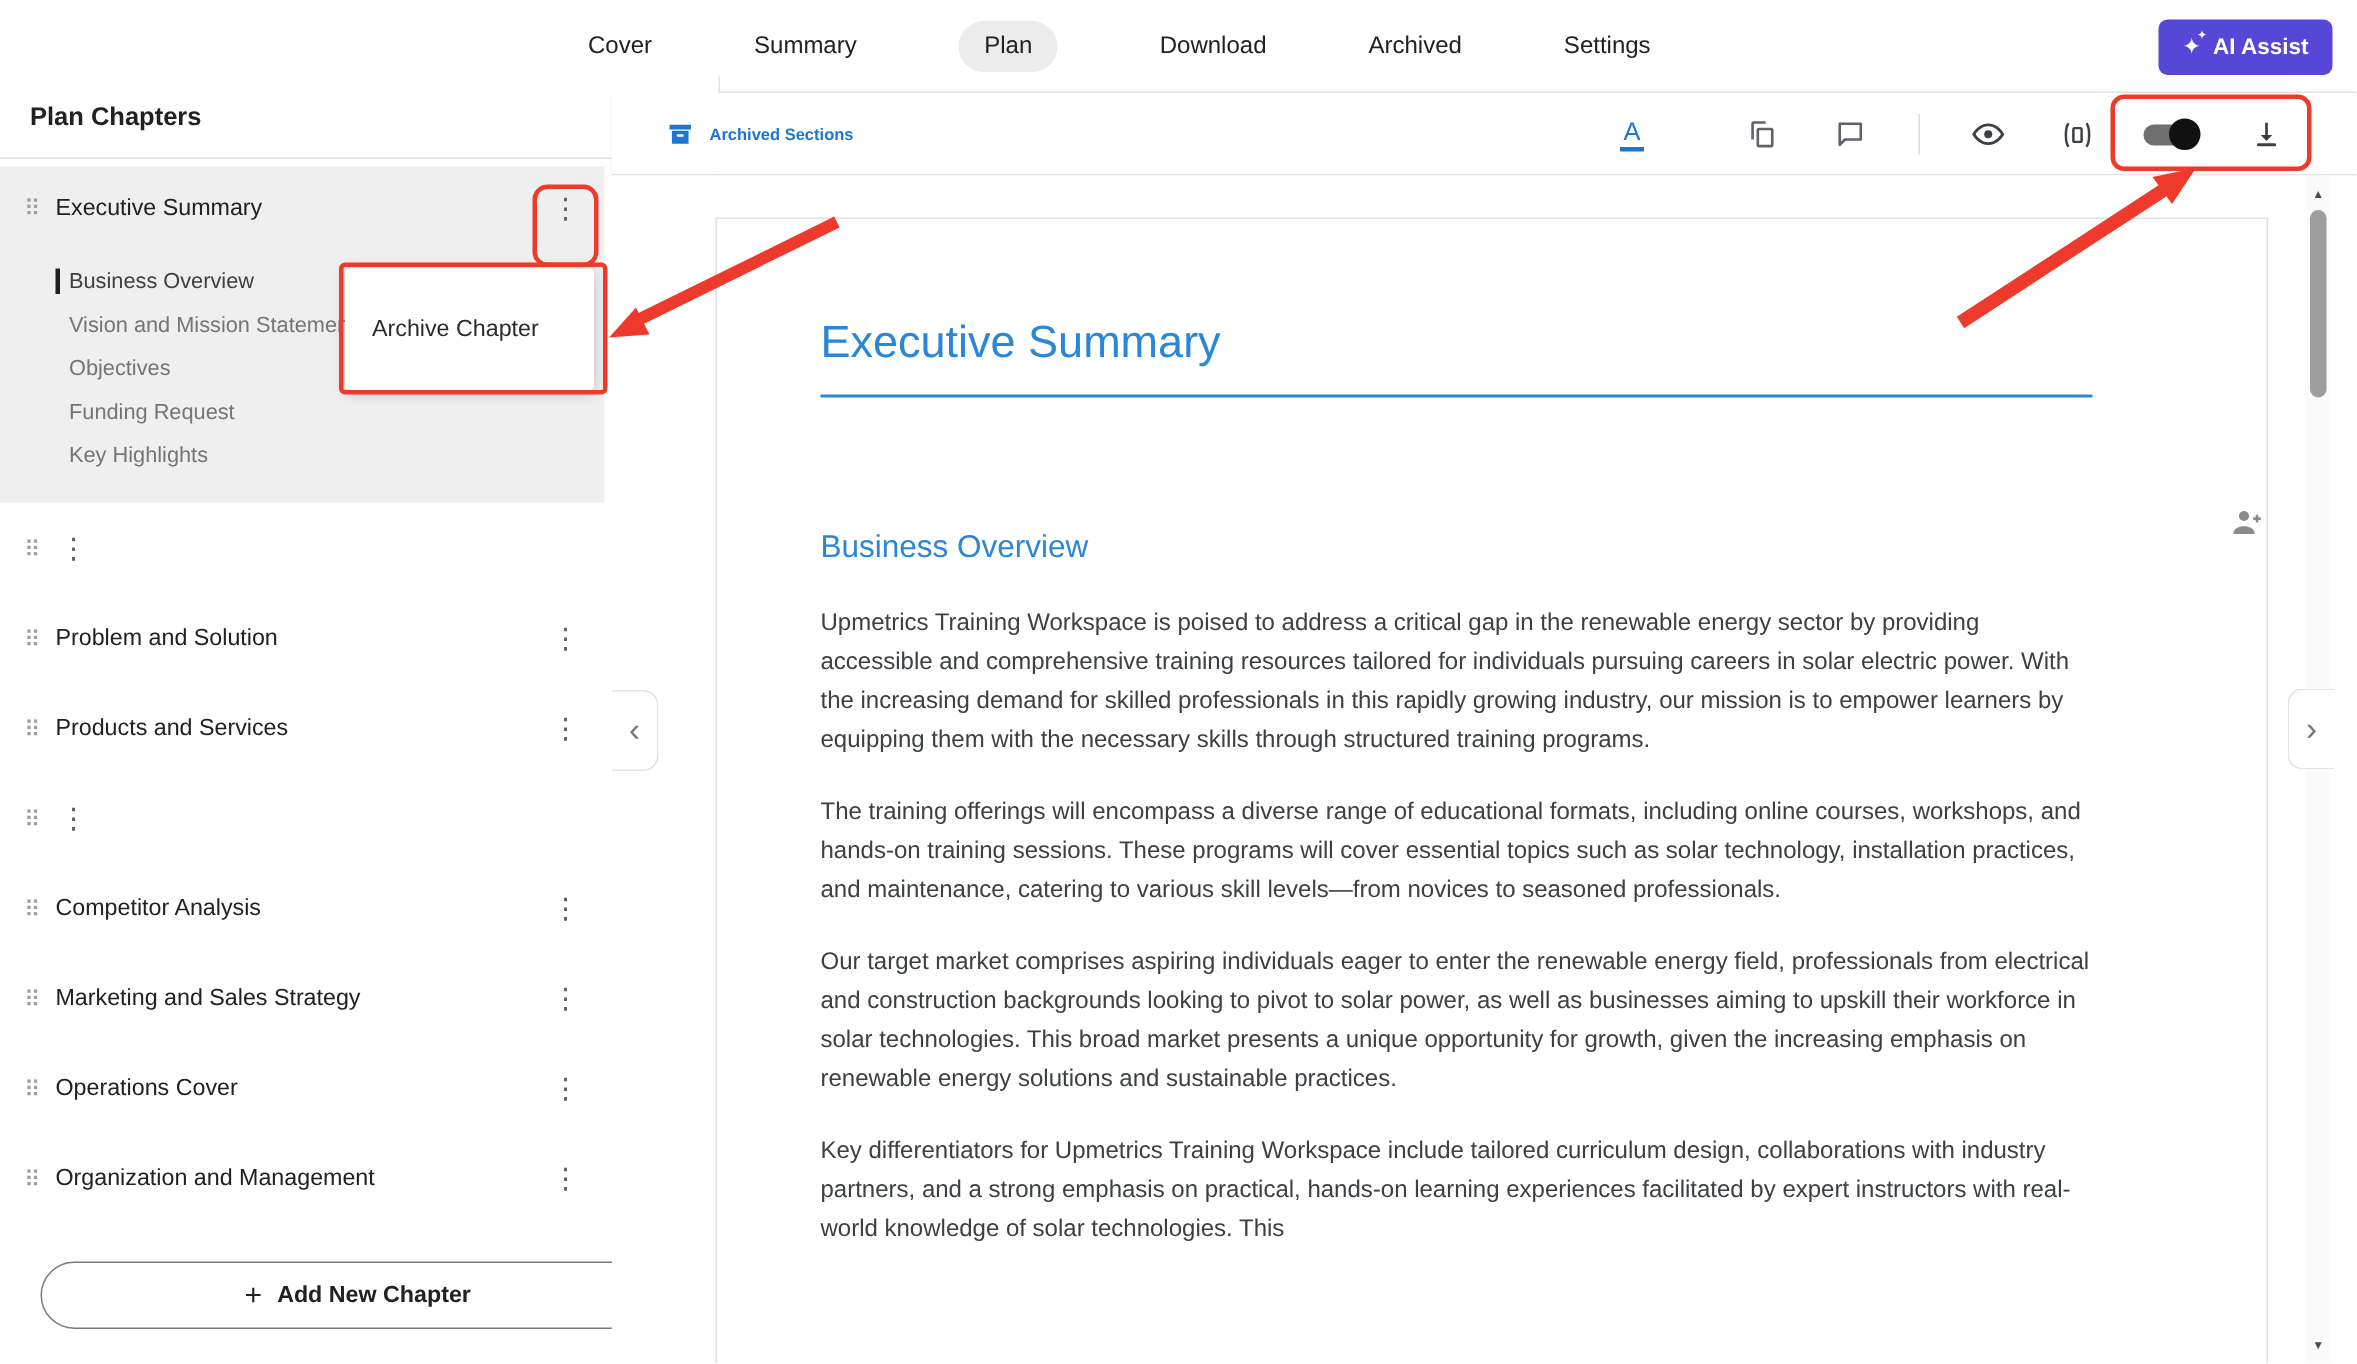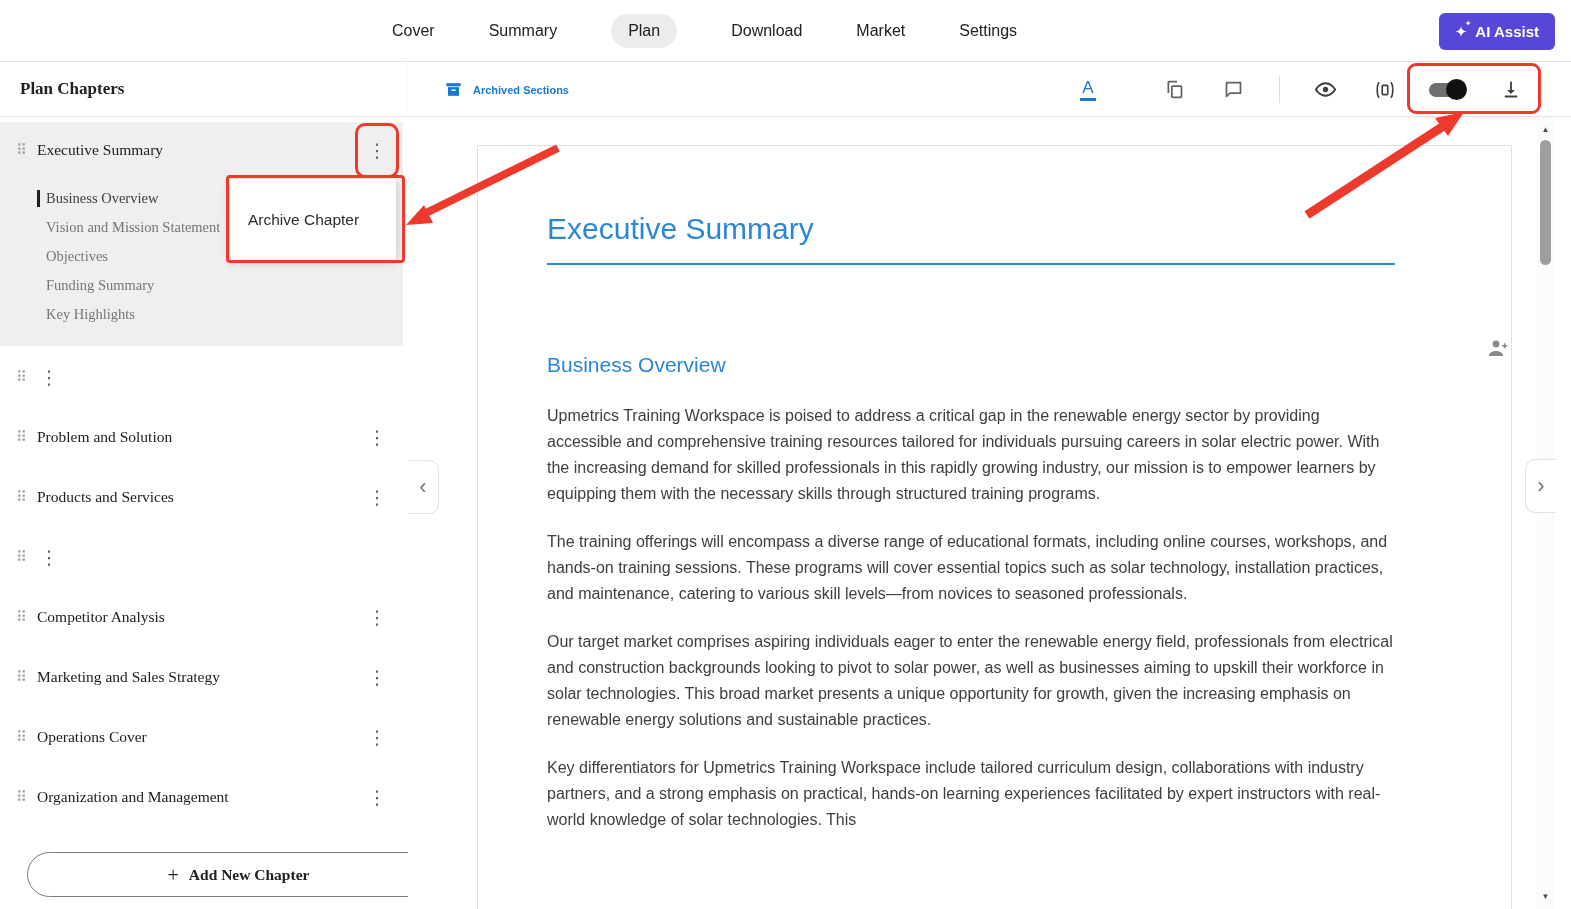--- a/index.html
+++ b/index.html
@@ -10,29 +10,29 @@
     --border:#e2e2e2;
     --icon-gray:#5f6368;
     --text-dark:#212121;
   }
   *{margin:0;padding:0;box-sizing:border-box;}
   body{font-family:"Liberation Sans","DejaVu Sans",sans-serif;background:#fff;}
   #app{position:relative;width:1571px;height:909px;overflow:hidden;background:#fff;}
 
   
   .topnav{position:absolute;left:0;top:0;width:1571px;height:62px;background:#fff;border-bottom:1px solid var(--border);}
-  .tabs{position:absolute;left:392px;top:0;height:62px;display:flex;align-items:center;gap:54px;}
+  .tabs{position:absolute;left:392px;top:0;height:62px;display:flex;align-items:center;gap:68px;}
   .tab{font-size:16px;color:#202124;cursor:pointer;white-space:nowrap;}
   .tab-active{background:#ececec;border-radius:18px;padding:8px 17px;}
   .ai-btn{position:absolute;right:16px;top:13px;height:37px;display:flex;align-items:center;gap:8px;background:var(--purple);color:#fff;border:none;border-radius:6px;padding:0 16px;font-size:15px;font-weight:700;font-family:inherit;cursor:pointer;}
   .sparkle{position:relative;font-size:15px;line-height:1;}
   .sparkle .s2{position:absolute;font-size:8px;right:-4px;top:-4px;}
 
   
-  .sidebar{position:absolute;left:0;top:62px;width:480px;height:847px;background:#fff;border-right:1px solid var(--border);font-family:Liberation Serif, serif;}
+  .sidebar{position:absolute;left:0;top:51px;width:480px;height:847px;background:#fff;border-right:1px solid var(--border);}
   .sidebar-header{position:relative;height:55px;border-bottom:1px solid var(--border);display:flex;align-items:center;padding:0 20px;}
   .sidebar-title{font-size:17px;font-weight:700;color:var(--text-dark);flex:1;}
   .icon-btn{background:none;border:none;cursor:pointer;color:#6b6f73;display:flex;align-items:center;justify-content:center;padding:4px;}
 
   .expanded-block{position:absolute;left:0;top:60px;width:403px;height:224px;background:#efefef;}
   .chapter-row{position:relative;display:flex;align-items:center;height:56px;padding:0 14px 0 16px;cursor:pointer;}
   .drag{color:#9aa0a6;font-size:15px;margin-right:10px;cursor:grab;line-height:1;}
   .chapter-label{flex:1;font-size:15.5px;font-weight:500;color:var(--text-dark);}
   .kebab{color:#5f6368;font-size:19px;width:24px;text-align:center;cursor:pointer;line-height:1;}
   .sub-list{padding-top:6px;}
@@ -94,21 +94,21 @@
 <body>
 
 <div id="app">
 
   <div class="topnav">
     <div class="tabs">
       <span class="tab">Cover</span>
       <span class="tab">Summary</span>
       <span class="tab tab-active">Plan</span>
       <span class="tab">Download</span>
-      <span class="tab">Market</span>
+      <span class="tab">Archived</span>
       <span class="tab">Settings</span>
     </div>
     <button class="ai-btn">
       <span class="sparkle">✦<span class="s2">✦</span></span>
       <span>AI Assist</span>
     </button>
   </div>
 
   <div class="sidebar">
     <div class="sidebar-header">
@@ -125,21 +125,21 @@
     <div class="expanded-block">
       <div class="chapter-row">
         <span class="drag">⠿</span>
         <span class="chapter-label">Executive Summary</span>
         <span class="kebab">⋮</span>
       </div>
       <div class="sub-list">
         <div class="sub-item active">Business Overview</div>
         <div class="sub-item">Vision and Mission Statement</div>
         <div class="sub-item">Objectives</div>
-        <div class="sub-item">Funding Summary</div>
+        <div class="sub-item">Funding Request</div>
         <div class="sub-item">Key Highlights</div>
       </div>
     </div>
 
     <div class="chapter-list">
       <div class="chapter-row">
         <span class="drag">⠿</span>
         <span class="kebab">⋮</span>
       </div>
       <div class="chapter-row">

